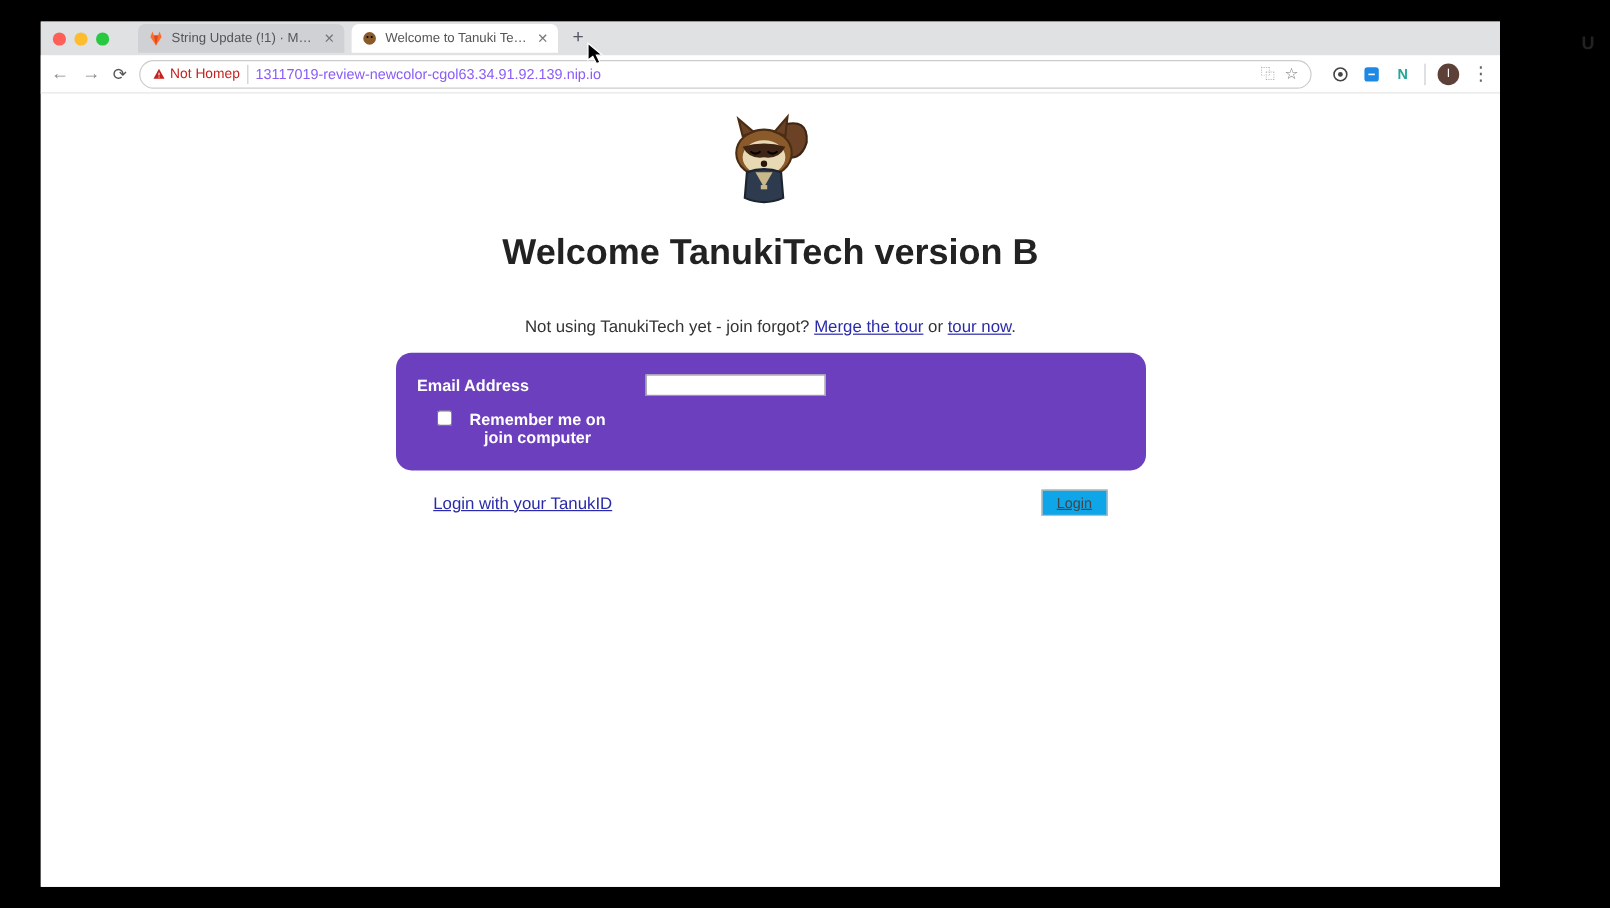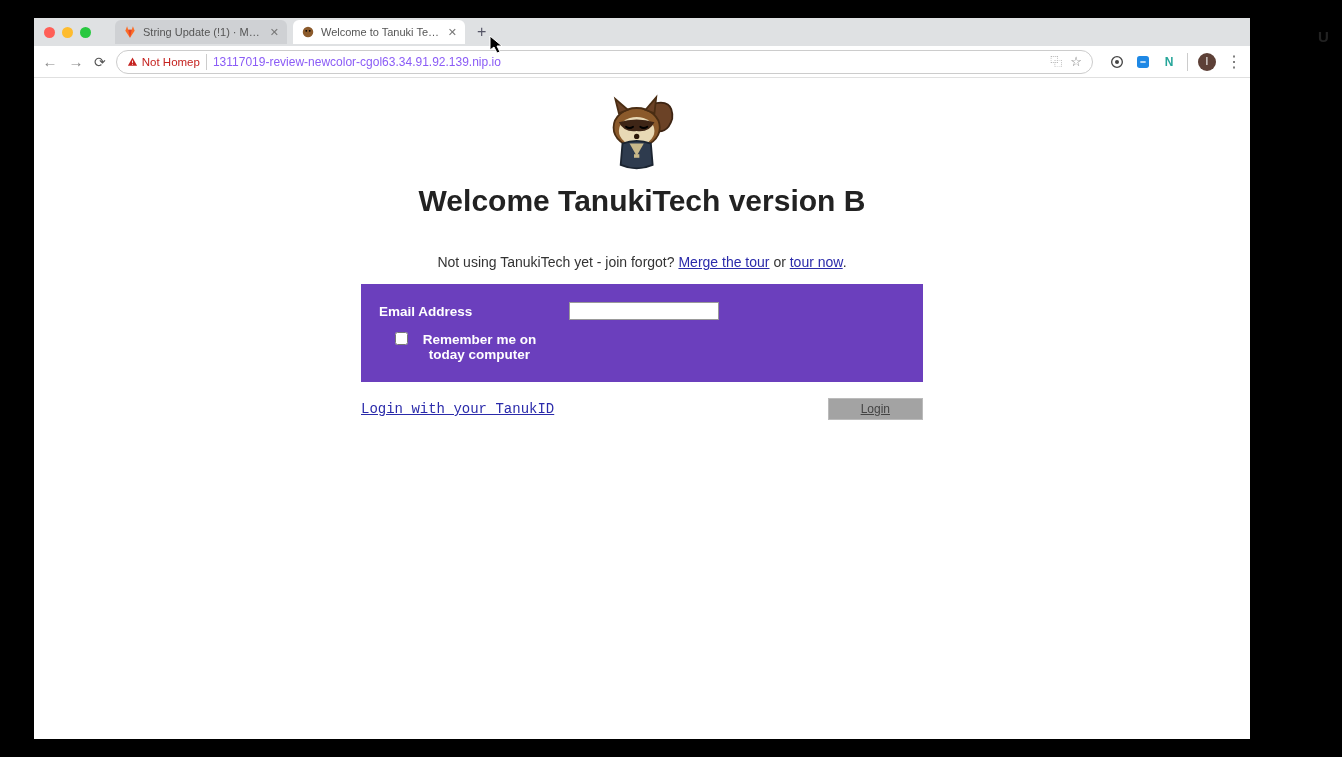--- a/index.html
+++ b/index.html
@@ -98,63 +98,64 @@
       overflow: auto;
       padding-top: 14px;
     }
     .logo-wrap { display: flex; justify-content: center; }
     .logo-svg { width: 90px; height: 80px; }
     .welcome-title {
       text-align: center;
       font-size: 30px;
       font-weight: bold;
       color: #222;
-      margin-top: 12px;
+      margin-top: 22px;
     }
     .promo {
       text-align: center;
       margin-top: 36px;
       font-size: 14px;
       color: #333;
     }
     .promo a { color: #2a2aaa; text-decoration: underline; }
     .login-box {
-      width: 562px;
+      width: 625px;
       background: #6b3fbd;
       margin: 14px auto 0 auto;
       padding: 12px 14px 14px 14px;
       color: #fff;
       font-size: 13.5px;
+      border-radius: 13px;
     }
     .login-box table { width: 100%; border-collapse: collapse; }
     .login-box td { padding: 6px 4px; vertical-align: middle; }
     .cell-label { white-space: nowrap; font-weight: bold; width: 190px; }
     .cell-input input[type="text"], .cell-input input[type="password"] {
       border: 1px solid #999;
       font-size: 12px;
       padding: 1px 2px;
     }
     .forgot-link { color: #332577; text-decoration: underline; font-size: 13.5px; }
     .remember-wrap { text-align: center; }
     .remember-wrap label { display: inline-flex; align-items: flex-start; gap: 6px; font-weight: bold; max-width: 150px; text-align: center; }
     .remember-text { display: inline-block; }
     .bottom-row {
       width: 562px;
       margin: 16px auto 0 auto;
       display: flex;
       justify-content: space-between;
       align-items: center;
     }
-    .tanukid-link { color: #2a2aaa; text-decoration: underline; font-size: 14px; font-family: Liberation Mono, monospace; }
+    .tanukid-link { color: #2a2aaa; text-decoration: underline; font-size: 14px; }
     .login-btn {
-      background: #a3a3a3;
+      background: #0ea5e9;
       border: 1px solid #bbb;
       color: #444;
       font-size: 12px;
-      padding: 3px 32px;
+      padding: 3px 12px;
       cursor: pointer;
       text-decoration: underline;
     }
     .cursor {
       position: absolute;
       pointer-events: none;
     }
     
     .right-strip {
       position: absolute;
@@ -282,21 +283,21 @@
         <tbody>
             <tr>
           <td class="cell-label">Email Address</td>
           <td class="cell-input"><input type="text" style="width: 150px;"></td>
           <td></td>
         </tr>
         <tr>
           <td class="remember-wrap" colspan="1">
             <label>
               <input type="checkbox" style="">
-              <span class="remember-text">Remember me on today computer</span>
+              <span class="remember-text">Remember me on join computer</span>
             </label>
           </td>
           <td></td>
               <td></td>
         </tr>
       </tbody>
         </table>
     </div>
 
     <div class="bottom-row">

